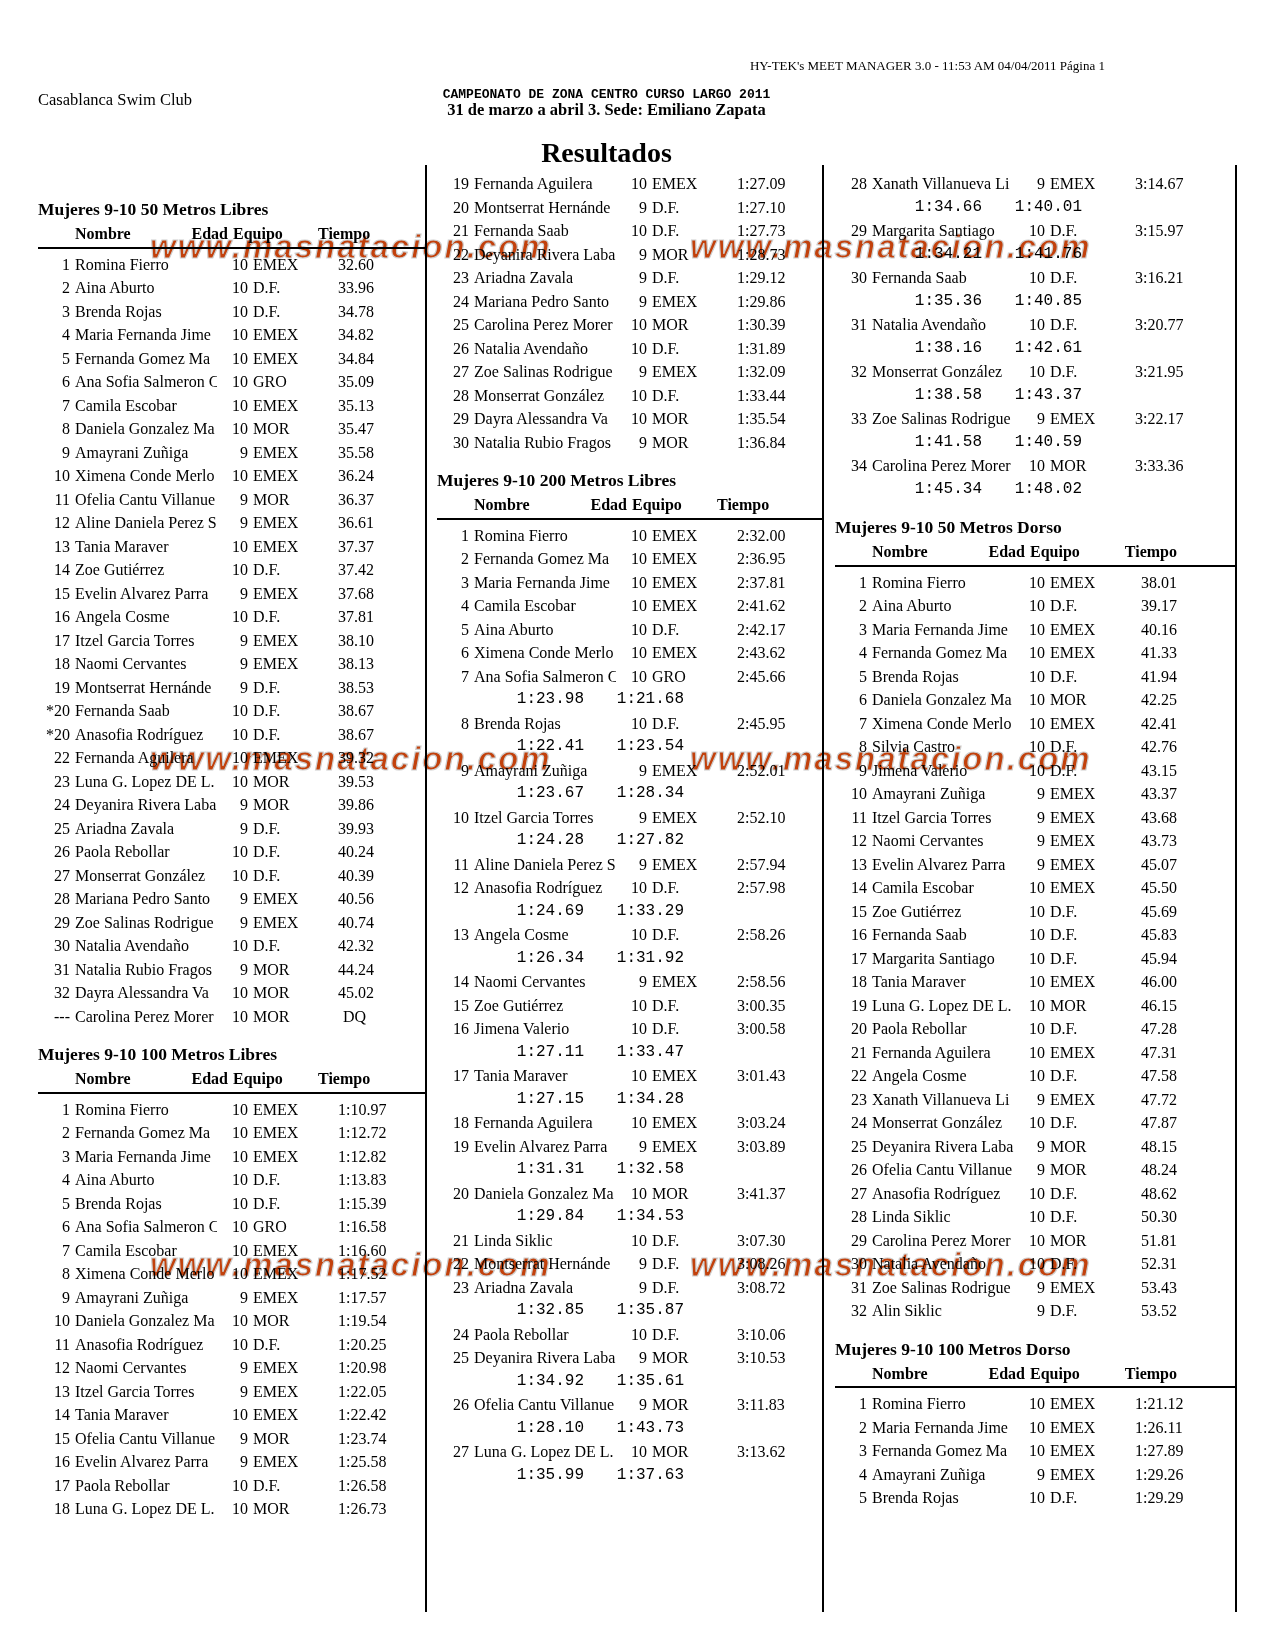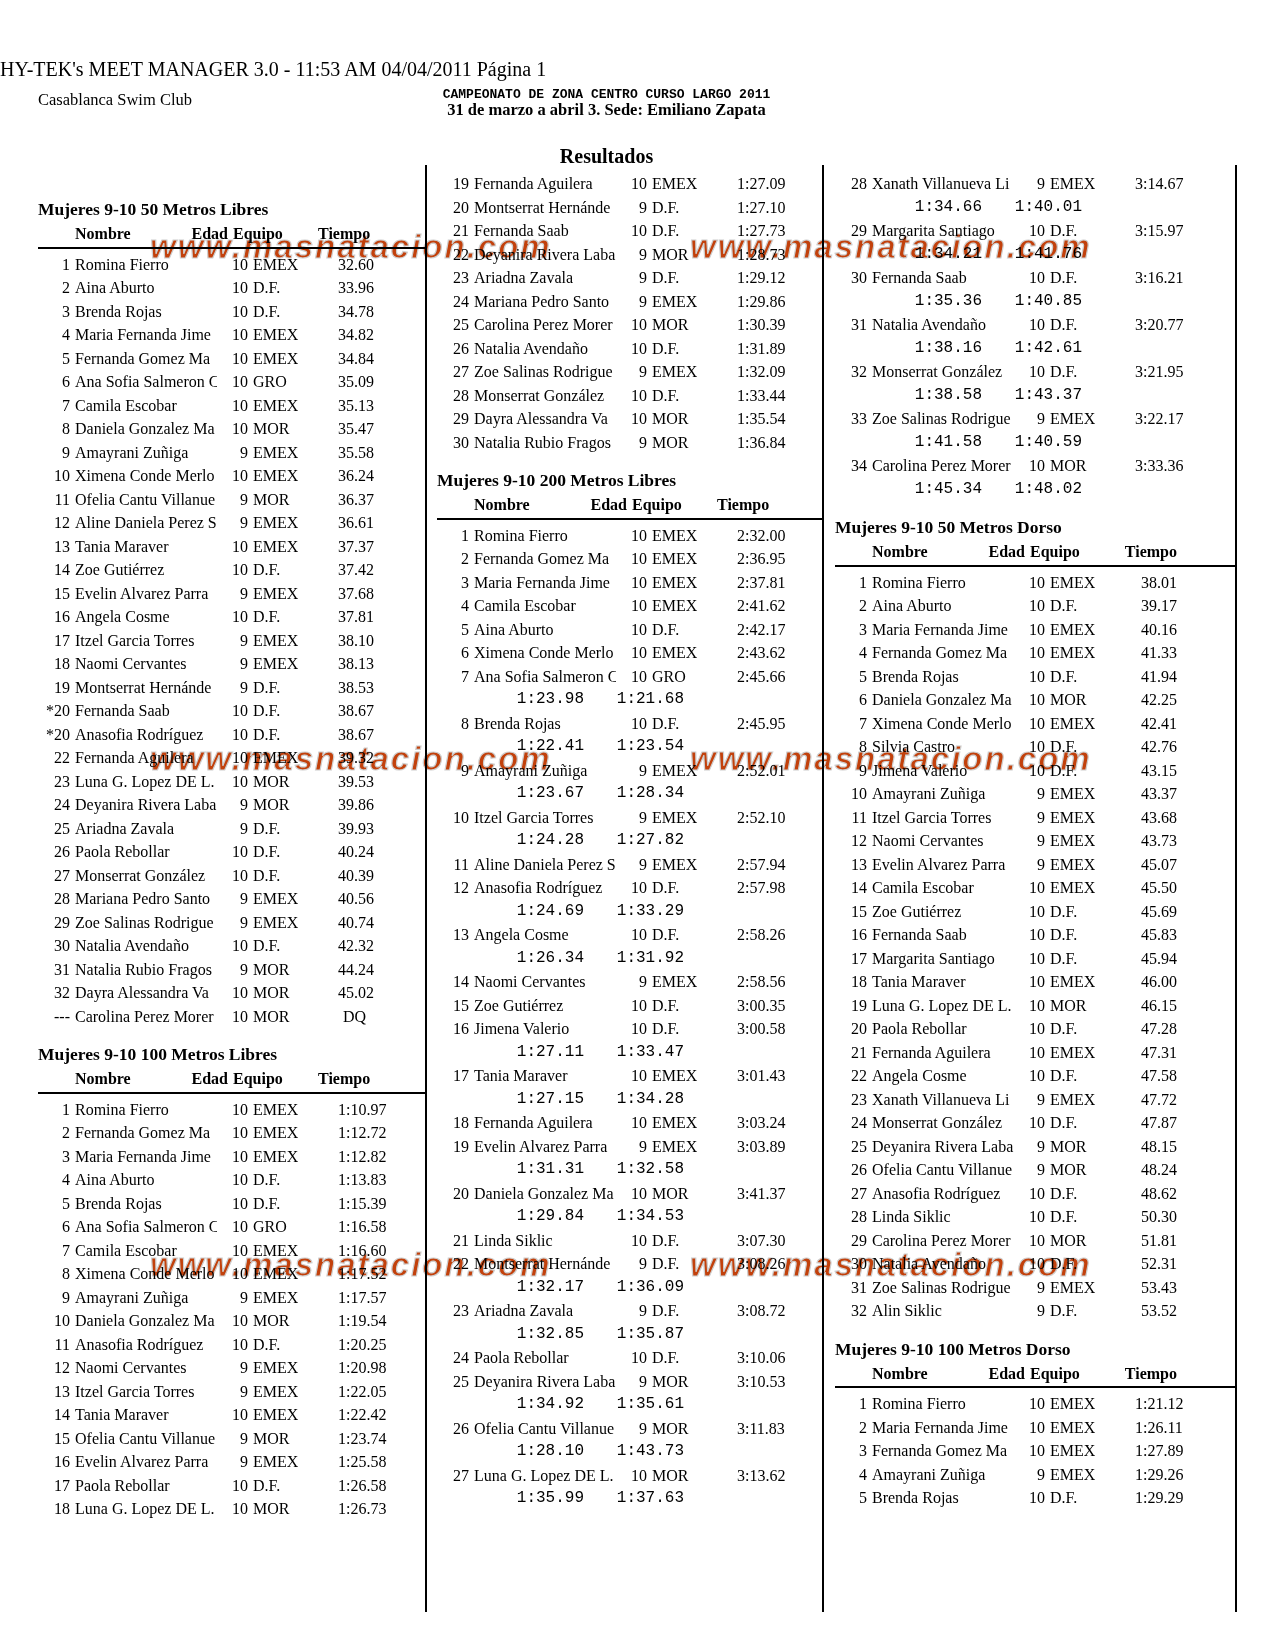--- a/index.html
+++ b/index.html
@@ -6,24 +6,24 @@
   .page{
     position:relative;
     width:1275px;height:1650px;
     background:#ffffff;
     font-family:"Liberation Serif", serif;
     color:#000;
     overflow:hidden;
   }
   
   .club{position:absolute;left:38px;top:58px;font-size:16.5px;margin-top:32px;}
-  .meetinfo{position:absolute;left:0;right:170px;top:58px;font-size:20px;}
+  .meetinfo{position:absolute;left:0;right:170px;top:58px;text-align:right;font-size:13px;}
   .meettitle{position:absolute;left:0;width:1213px;top:87px;text-align:center;font-weight:bold;font-size:13px;font-family:Liberation Mono, monospace;}
   .meetsub{position:absolute;left:0;width:1213px;top:100px;text-align:center;font-weight:bold;font-size:16.5px;}
-  .results{position:absolute;left:0;width:1213px;top:145px;text-align:center;font-weight:bold;font-size:20px;}
+  .results{position:absolute;left:0;width:1213px;top:137px;text-align:center;font-weight:bold;font-size:28px;}
   
   .vline{position:absolute;top:165px;height:1447px;width:1.6px;background:#000;}
   .vl1{left:425px;} .vl2{left:822px;} .vl3{left:1235px;}
   
   .wm{
     position:absolute;z-index:0;
     font-family:"Liberation Sans", sans-serif;
     font-weight:bold;font-size:33px;letter-spacing:2px;
     color:#c2410c;
     -webkit-text-stroke:1.2px #cfcfcf;
@@ -745,25 +745,20 @@
         <span class="c-team">D.F.</span>
         <span class="c-time">3:07.30</span>
       </div>
       <div class="row">
         <span class="c-place">22</span>
         <span class="c-name">Montserrat Hernánde</span>
         <span class="c-age">9</span>
         <span class="c-team">D.F.</span>
         <span class="c-time">3:08.26</span>
       </div>
-      <div class="row split">
-        <span class="c-place"></span>
-        <span class="c-s1">1:32.17</span>
-        <span class="c-s2">1:36.09</span>
-      </div>
       <div class="row">
         <span class="c-place">23</span>
         <span class="c-name">Ariadna Zavala</span>
         <span class="c-age">9</span>
         <span class="c-team">D.F.</span>
         <span class="c-time">3:08.72</span>
       </div>
       <div class="row split">
         <span class="c-place"></span>
         <span class="c-s1">1:32.85</span>

